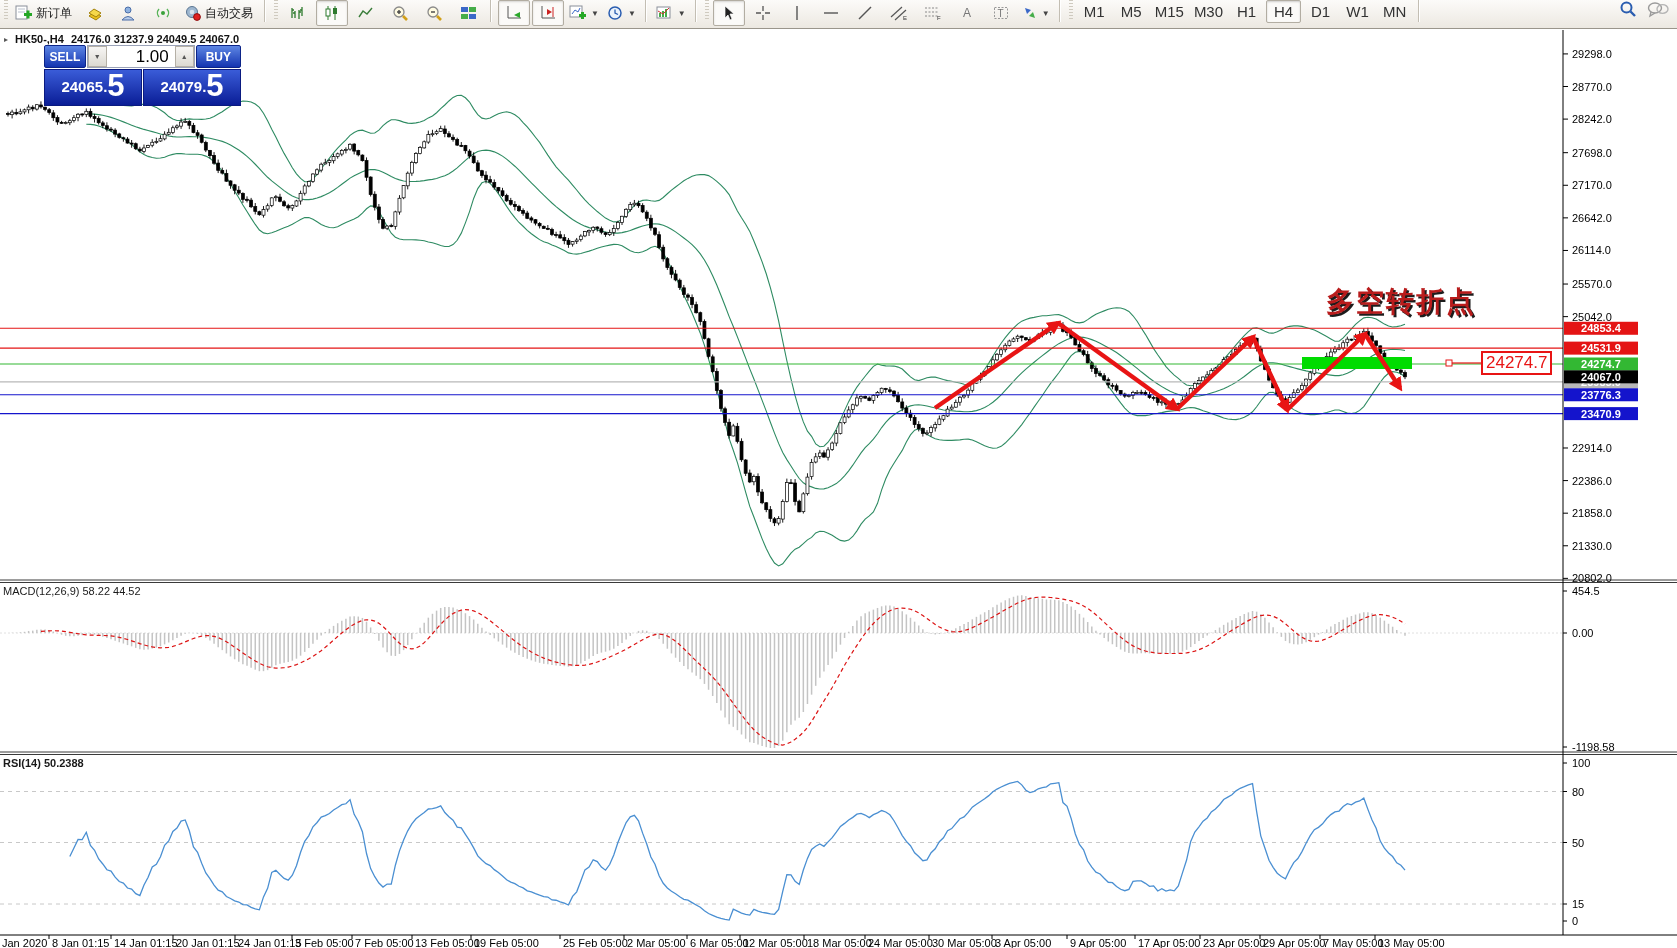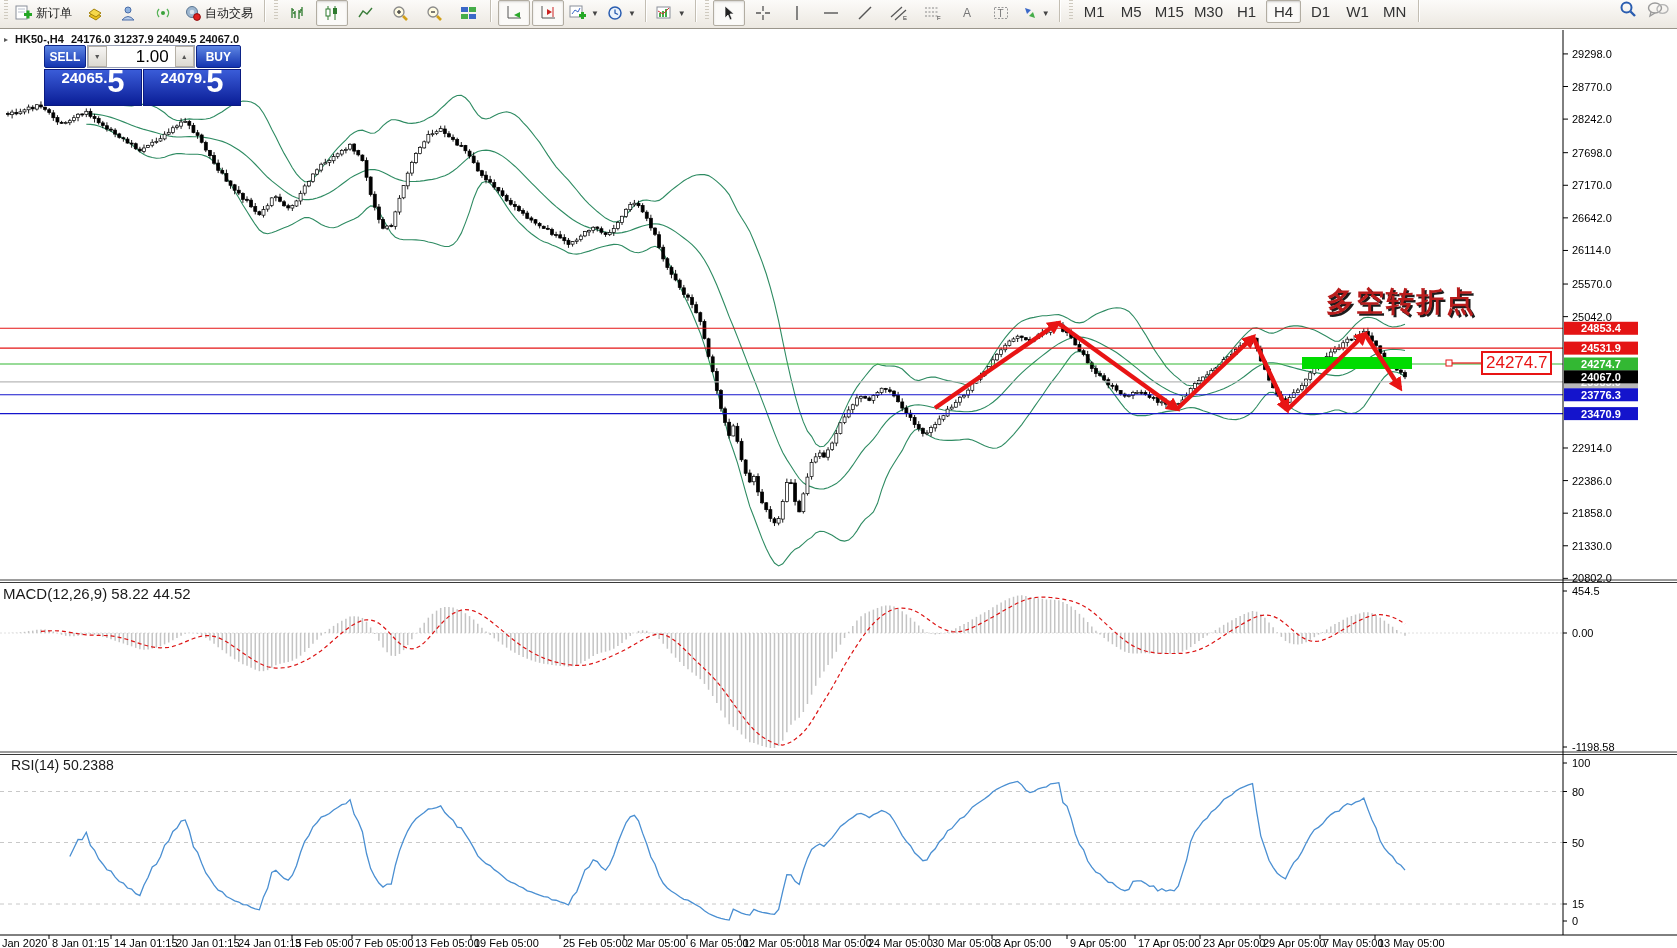--- a/index.html
+++ b/index.html
@@ -32,30 +32,30 @@
     display:flex;align-items:center;justify-content:center;border:1px solid #0c2488;border-radius:2px;}
   .sell-top{width:46px;}
   .buy-top{width:50px;}
   .spinner{flex:1;display:flex;align-items:stretch;border:1px solid #9aa2b8;background:#fff;margin:0 1px;}
   .spin-btn{width:17px;background:linear-gradient(#f7f6f4,#dcd9d2);border:1px solid #b5b0a6;
     font-size:7px;color:#555;display:flex;align-items:center;justify-content:center;}
   .vol-input{flex:1;border:none;outline:none;font-size:17px;text-align:right;padding-right:6px;
     font-family:"Liberation Sans",sans-serif;width:60px;}
   .tp-row2{display:flex;height:37px;margin-top:1px;}
   .price-box{flex:1;background:linear-gradient(#3a5cd8,#0a1d96);color:#fff;display:flex;
-    align-items:flex-start;justify-content:center;padding-bottom:3px;border:1px solid #0a1a80;}
+    align-items:center;justify-content:center;padding-bottom:3px;border:1px solid #0a1a80;}
   .price-box:first-child{margin-right:1px;}
   .p-small{font-size:15px;font-weight:bold;line-height:1;}
   .p-big{font-size:31px;font-weight:bold;line-height:.8;}
   .annotation{position:absolute;left:1326px;top:283px;z-index:5;font-size:28px;font-weight:bold;
     letter-spacing:2px;color:#b91c1c;text-shadow:2px 2px 0 #1c1c1c;white-space:nowrap;}
   .price-label-box{position:absolute;left:1481px;top:351px;z-index:5;border:2px solid #e81414;
     color:#e81414;background:#fff;font-size:17px;padding:0 3px;line-height:20px;}
-  .macd-label{position:absolute;left:3px;top:585px;font-size:15px;color:#1a1a1a;z-index:5;}
-  .rsi-label{position:absolute;left:11px;top:757px;font-size:14px;color:#1a1a1a;z-index:5;}
+  .macd-label{position:absolute;left:3px;top:585px;font-size:11px;color:#1a1a1a;z-index:5;}
+  .rsi-label{position:absolute;left:3px;top:757px;font-size:11px;color:#1a1a1a;z-index:5;font-weight:bold;}
   .icon-svg{display:block;}
 </style>
 </head>
 <body>
 
 <div class="app">
 
   <div class="toolbar">
     <div class="grip"></div>
 

